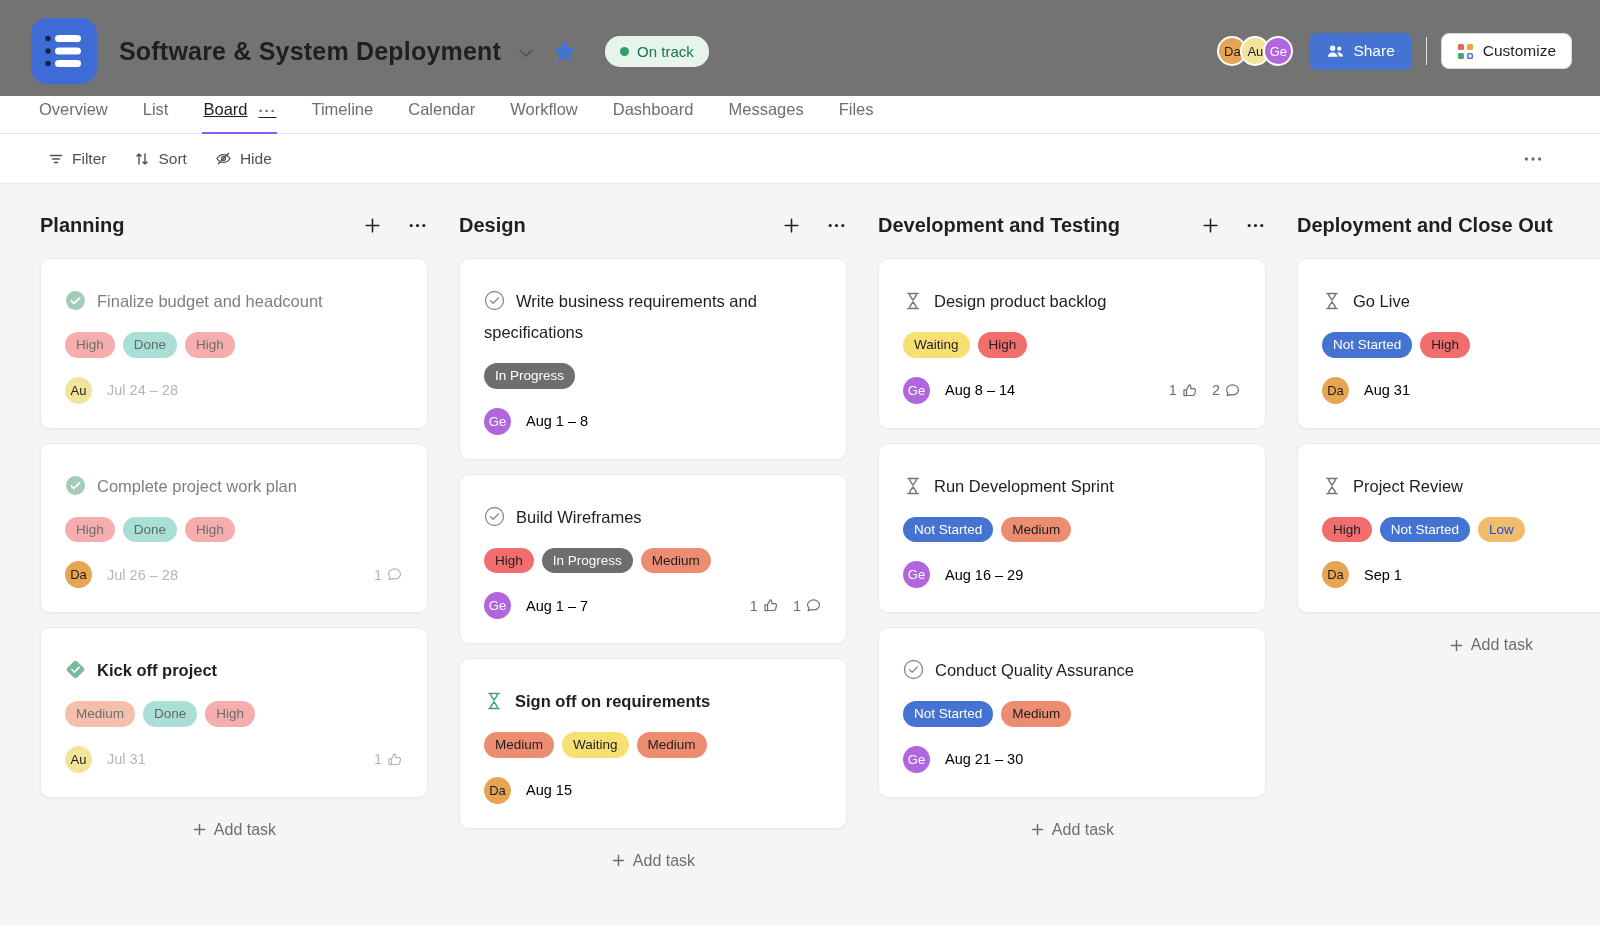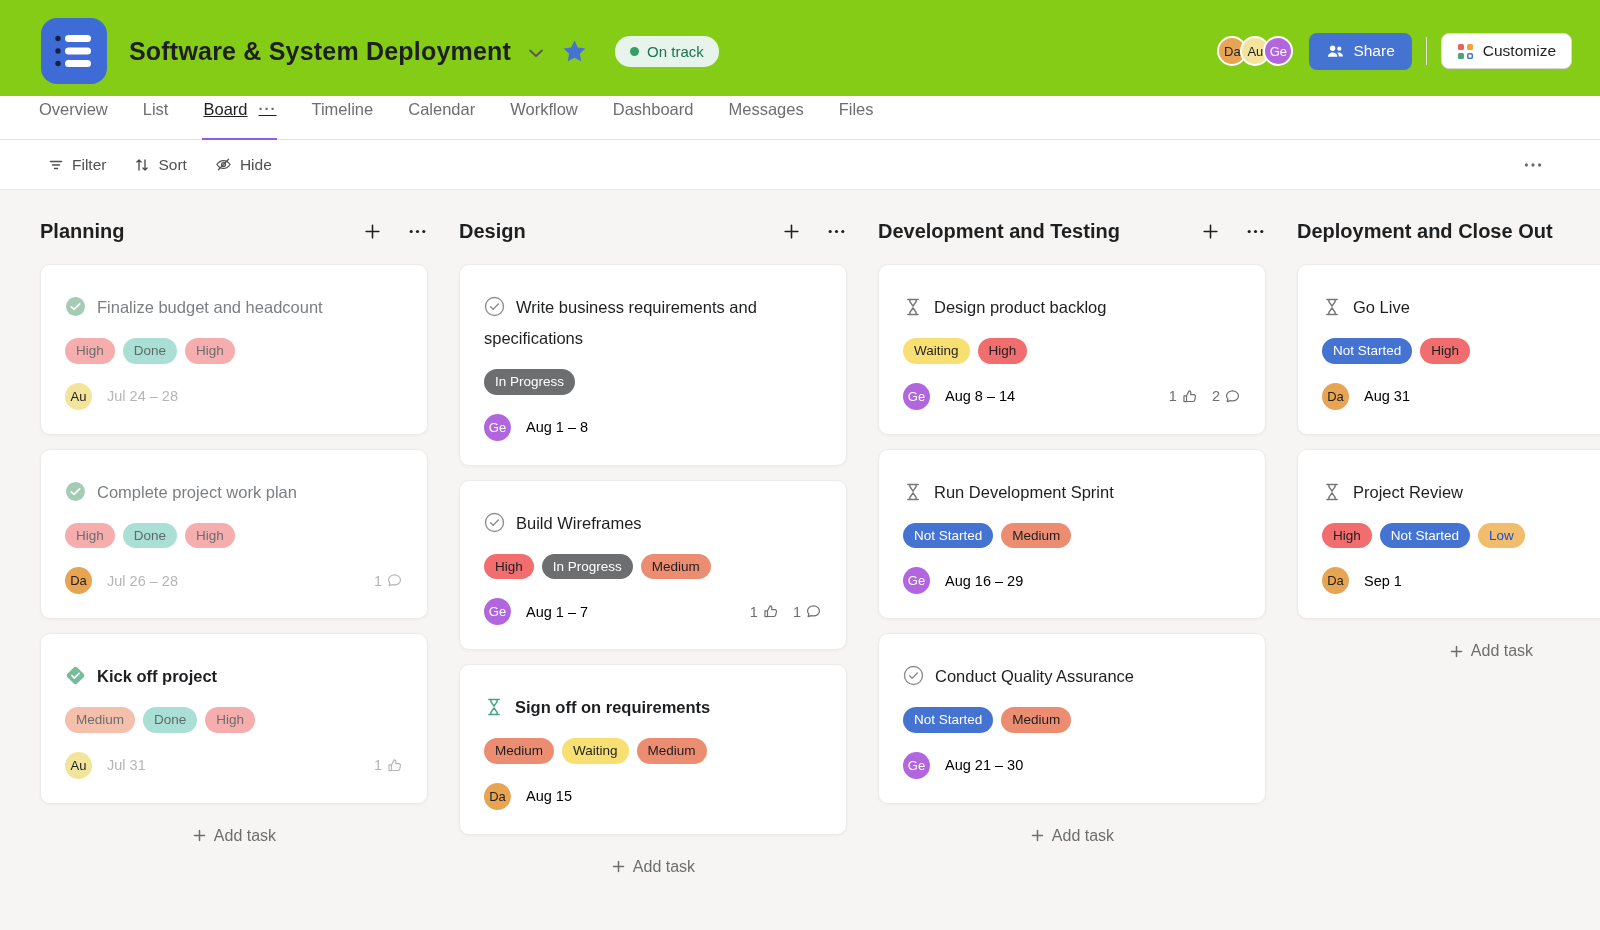--- a/index.html
+++ b/index.html
@@ -1,20 +1,20 @@
 <!DOCTYPE html>
 <html><head>
 <meta charset="utf-8">
 <style>
   * { margin:0; padding:0; box-sizing:border-box; }
   html,body { width:1600px; height:930px; overflow:hidden; background:#fff;
     font-family:"Liberation Sans","DejaVu Sans",sans-serif; color:#1e1f21; }
 
   
-  .app-header { display:flex; align-items:center; padding:14px 28px 8px 41px; height:96px; background:#84cc16; }
+  .app-header { display:flex; align-items:center; padding:14px 28px 8px 31px; height:96px; background:#737373; }
   .logo { width:66px; height:66px; flex:none; cursor:pointer; }
   .title-group { display:flex; align-items:center; margin-left:22px; gap:17px; }
   .project-title { font-size:25px; font-weight:700; letter-spacing:.2px; }
   .chev { display:flex; align-items:center; cursor:pointer; padding-top:4px; }
   .star { display:flex; align-items:center; cursor:pointer; }
   .status-pill { display:flex; align-items:center; gap:8px; background:#e6f4eb; color:#19754c;
     font-size:15px; padding:7px 15px; border-radius:15px; margin-left:10px; cursor:pointer; }
   .status-dot { width:9px; height:9px; border-radius:50%; background:#35a065; }
   .header-right { margin-left:auto; display:flex; align-items:center; }
   .avatar-stack { display:flex; margin-right:16px; }
@@ -22,22 +22,22 @@
     display:flex; align-items:center; justify-content:center; font-size:13px; font-weight:500; margin-left:-7px; cursor:pointer; }
   .avatar-stack .avatar:first-child { margin-left:0; }
   .btn-share { display:flex; align-items:center; gap:8px; background:#4573d2; color:#fff;
     font-size:15.5px; font-weight:500; border:none; border-radius:8px; padding:9px 17px; cursor:pointer; }
   .header-divider { width:1px; height:28px; background:#e1dfdd; margin:0 14px; }
   .btn-customize { display:flex; align-items:center; gap:9px; background:#fff; color:#1e1f21;
     font-size:15.5px; border:1px solid #dcd9d7; border-radius:8px; padding:8px 15px; cursor:pointer; }
 
   
   .tab-bar { display:flex; padding-left:38px; border-bottom:1px solid #e5e3e1; background:#fff; }
-  .tab { font-size:16.5px; color:#6d6e6f; padding:4px 1px 19px; margin-right:33px; cursor:pointer;
-    display:flex; align-items:flex-start; gap:11px; border-bottom:2px solid transparent; margin-bottom:-1px; }
+  .tab { font-size:16.5px; color:#6d6e6f; padding:4px 1px 13px; margin-right:33px; cursor:pointer;
+    display:flex; align-items:flex-end; gap:11px; border-bottom:2px solid transparent; margin-bottom:-1px; }
   .tab.active { color:#1e1f21; font-weight:500; border-bottom:2px solid #8b5cf6;text-decoration:underline; }
   .tab-dots { color:#6d6e6f; font-weight:700; letter-spacing:1px; font-size:15px; }
 
   
   .toolbar { height:50px; display:flex; align-items:center; padding:0 56px 0 48px; gap:28px;
     background:#fff; border-bottom:1px solid #eceae8; }
   .tool { display:flex; align-items:center; gap:8px; color:#50514f; font-size:15.5px; cursor:pointer; }
   .toolbar-dots { margin-left:auto; color:#6d6e6f; cursor:pointer; display:flex; }
 
   

